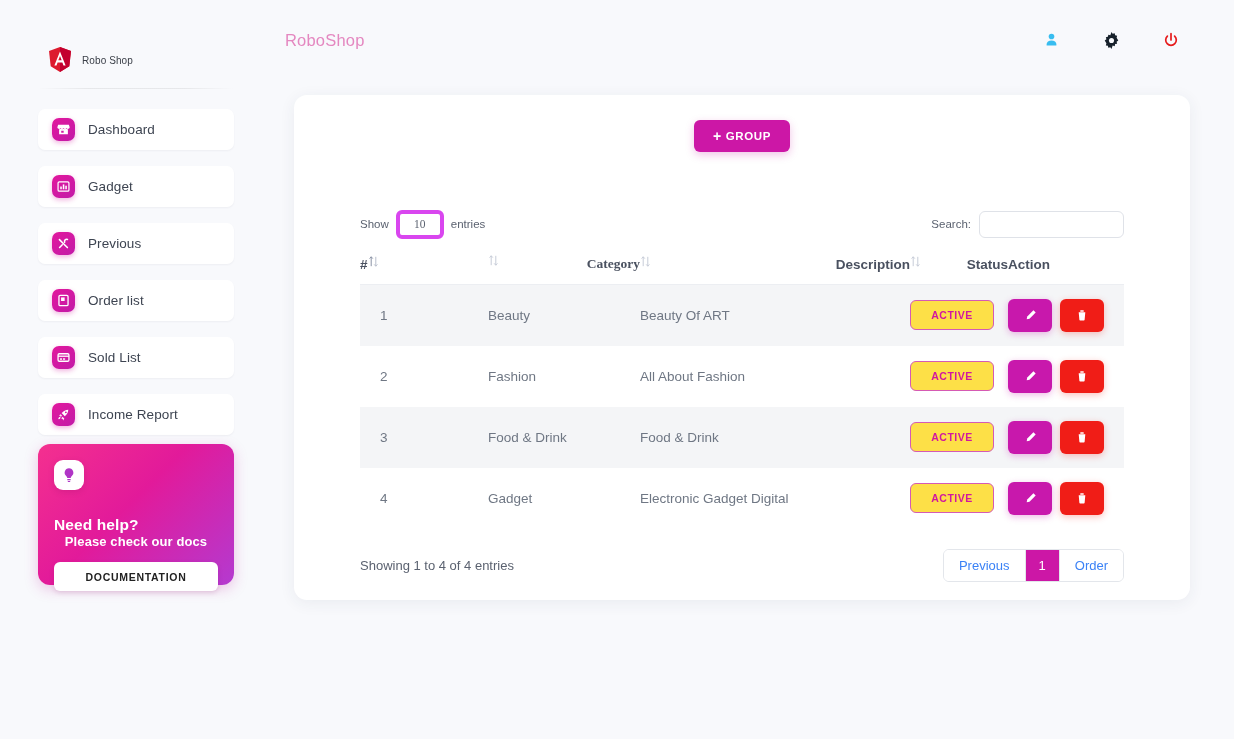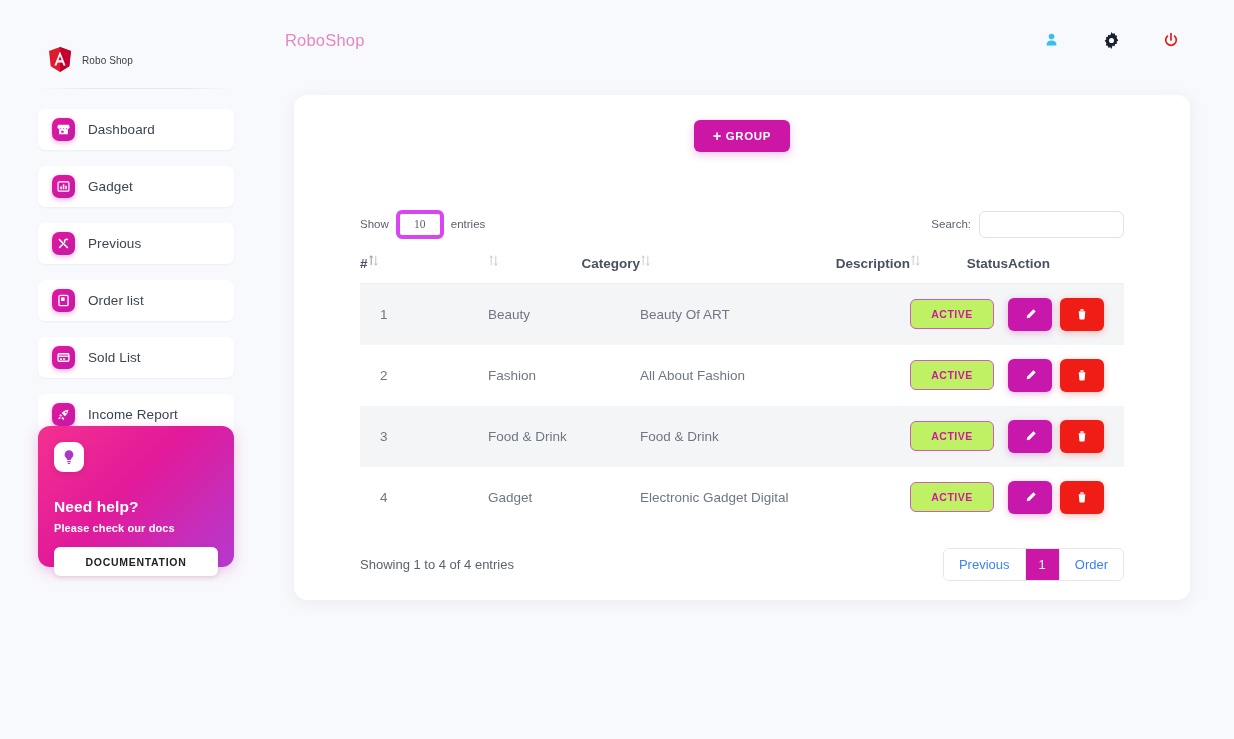--- a/index.html
+++ b/index.html
@@ -50,40 +50,40 @@
     border-radius: 7px;
     background: linear-gradient(140deg, #e2189d 0%, #c21aa8 100%);
     display: flex; align-items: center; justify-content: center;
     box-shadow: 0 2px 5px rgba(210,25,160,.32);
   }
   .nav-icon svg { display: block; }
   .nav-label { font-size: 13.5px; color: #3d4451; letter-spacing: .1px; }
 
   
   .help-card {
-    position: absolute; left: 38px; top: 426px;
+    position: absolute; left: 38px; top: 444px;
     width: 196px; height: 141px;
     border-radius: 12px;
     background: linear-gradient(135deg, #f4308f 0%, #e21a9a 45%, #b43ad0 100%);
     padding: 16px 16px 0 16px;
     box-shadow: 0 4px 14px rgba(200,40,160,.25);
   }
   .help-bulb {
     width: 30px; height: 30px;
     background: #fff; border-radius: 9px;
     display: flex; align-items: center; justify-content: center;
     box-shadow: 0 2px 6px rgba(120,0,90,.18);
   }
   .help-title {
     margin-top: 26px;
     color: #fff; font-size: 15.5px; font-weight: bold; letter-spacing: .1px;
   }
   .help-sub {
-    margin-top: 6px;
-    color: #fff; font-size: 11px; font-weight: bold; letter-spacing: .1px;
+    margin-top: 0;
+    color: #fff; font-size: 13px; font-weight: bold; letter-spacing: .1px; text-align: center;
   }
   .help-btn {
     margin-top: 13px;
     width: 100%; height: 29px;
     background: #fff; border: none; border-radius: 6px;
     color: #222; font-size: 10.5px; font-weight: bold; letter-spacing: .7px;
     font-family: "Liberation Sans", sans-serif;
     cursor: pointer;
     box-shadow: 0 2px 5px rgba(120,0,90,.15);
   }
@@ -162,39 +162,39 @@
     font-size: 13.5px; color: #4a5160; font-weight: bold;
     padding: 0 0 12px 0;
     border-bottom: 1px solid #eceef2;
     vertical-align: bottom;
     white-space: nowrap;
   }
   .th-inner { display: flex; align-items: flex-end; }
   .th-inner.pushed { justify-content: space-between; }
   .sort-ic { flex: 0 0 auto; margin-bottom: 1px; }
   th.col-hash { width: 128px; }
-  th.col-cat  { width: 152px; }
+  th.col-cat  { width: 152px; font-family: Liberation Serif, serif; }
   th.col-desc { width: 270px; }
   th.col-stat { width: 98px; }
   th.col-act  { width: auto; }
 
   table.data tbody td {
     font-size: 13.5px; color: #6f7784;
     padding: 0; height: 61px;
     vertical-align: middle;
   }
   tbody tr.odd td { background: #f4f5f7; }
   tbody tr.even td { background: #ffffff; }
   tbody tr td:first-child { padding-left: 20px; }
 
   .badge {
     display: inline-flex; align-items: center; justify-content: center;
     height: 30px; min-width: 84px;
     border: 1px solid #d55ab4; border-radius: 6px;
-    color: #d1189f; background: #bef264;
+    color: #d1189f; background: #fde047;
     font-size: 10.5px; font-weight: bold; letter-spacing: .5px;
   }
   .actions { display: flex; gap: 8px; align-items: center; }
   .btn-sq {
     width: 44px; height: 33px; border: none; border-radius: 6px;
     display: flex; align-items: center; justify-content: center;
     cursor: pointer;
   }
   .btn-edit { background: #c818ac; box-shadow: 0 2px 7px rgba(200,20,170,.3); }
   .btn-del  { background: #f01d17; box-shadow: 0 2px 7px rgba(240,30,20,.28); }

